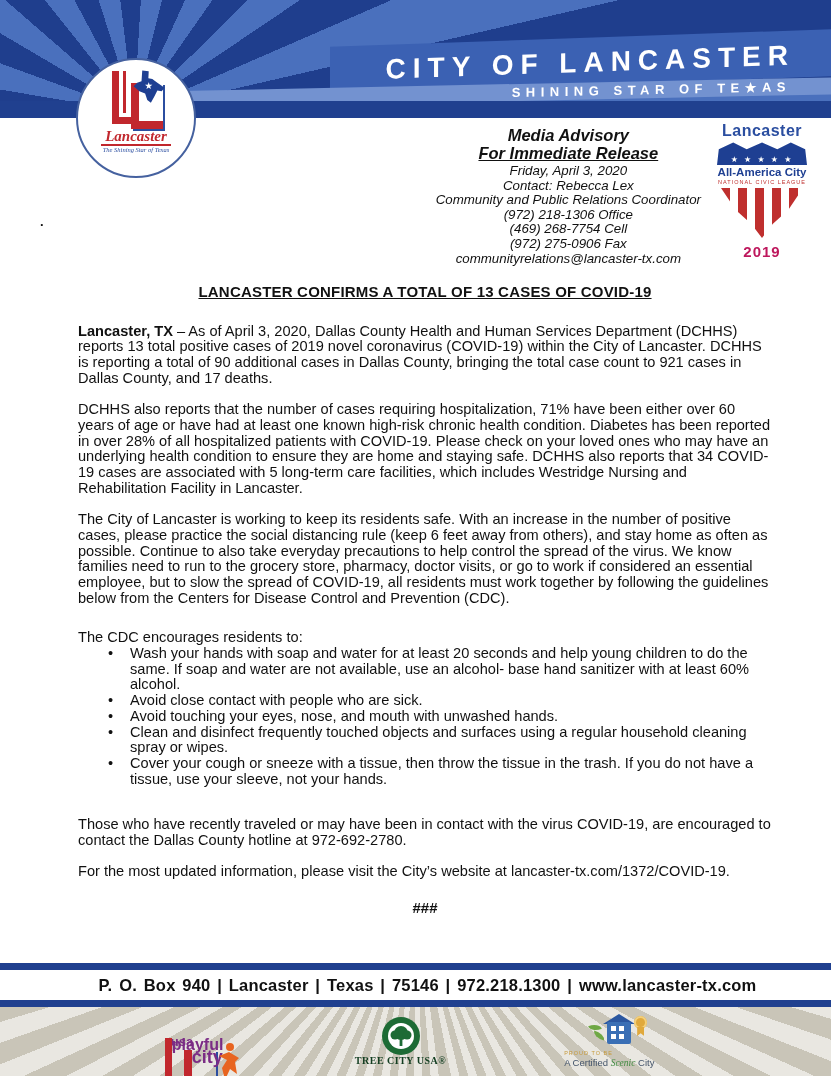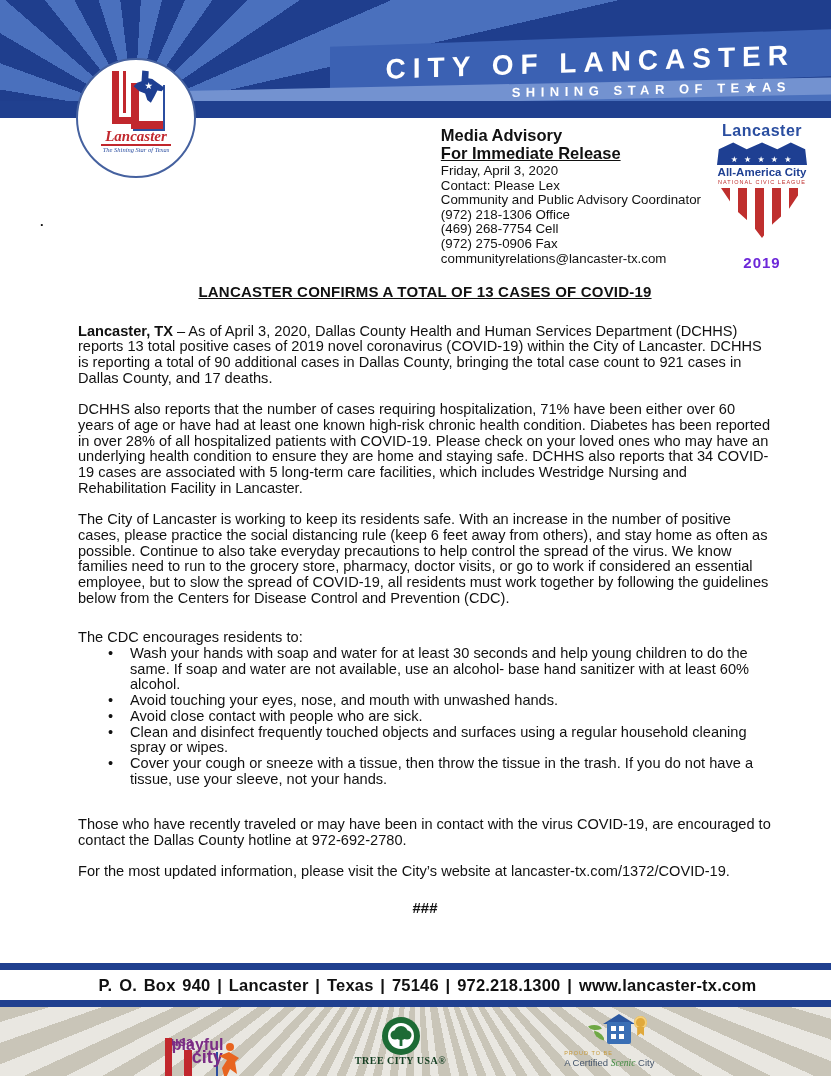--- a/index.html
+++ b/index.html
@@ -54,41 +54,42 @@
     color:#c1272d; font-size:15px; line-height:16px; margin-top:3px;
     border-bottom:2px solid #c1272d; display:inline-block; padding:0 4px;
   }
   .seal-tag {
     font-family:"Liberation Serif", serif; font-style:italic; color:#2b4ea0;
     font-size:6.5px; line-height:8px; display:block;
   }
 
   
   .contact {
-    position:absolute; top:126px; right:130px; text-align:left; line-height:14.6px;
+    position:absolute; top:126px; right:130px; text-align:center; line-height:14.6px;
     font-size:13.3px;
+    font-style:italic;
   }
   .contact .h1 { font-size:16.5px; font-weight:bold; line-height:18px; }
   .contact .h2 { font-size:16.5px; font-weight:bold; line-height:18px; text-decoration:underline; margin-bottom:2px; }
 
   .aac { position:absolute; right:22px; top:122px; width:94px; text-align:center; z-index:5; }
   .aac-city { color:#2b4ea0; font-weight:bold; font-size:16px; letter-spacing:0.5px; }
   .aac-crown {
     margin:1px 2px 0; height:24px; background:#1e3f92; position:relative;
     clip-path:polygon(0 100%, 2% 34%, 18% 6%, 33% 34%, 50% 6%, 67% 34%, 82% 6%, 98% 34%, 100% 100%);
   }
   .aac-stars { position:absolute; left:0; right:0; bottom:1px; color:#fff; font-size:8px; letter-spacing:2px; }
   .aac-title { color:#1e3f92; font-weight:bold; font-size:11.5px; line-height:13px; margin-top:1px; }
   .aac-league { color:#bf2f2e; font-size:5.5px; letter-spacing:1px; line-height:7px; }
   .aac-shield {
     width:82px; height:50px; margin:2px auto 0;
     background:repeating-linear-gradient(90deg, #bf2f2e 0 9px, #ffffff 9px 17px);
     clip-path:polygon(0 0, 100% 0, 82% 44%, 63% 72%, 50% 100%, 37% 72%, 18% 44%);
   }
-  .aac-year { color:#6d28d9; font-weight:bold; font-size:15px; margin-top:16px; letter-spacing:1px; }
+  .aac-year { color:#be185d; font-weight:bold; font-size:15px; margin-top:5px; letter-spacing:1px; }
 
   .stray-dot { position:absolute; left:40px; top:214px; font-size:13px; font-weight:bold; }
 
   
   .article {
     position:absolute; left:78px; top:284px; width:694px;
     font-size:14.6px; line-height:15.7px;
   }
   .headline {
     text-align:center; font-weight:bold; font-size:15px;
@@ -181,22 +182,22 @@
       </svg>
     </div>
     <span class="seal-name" data-interactable="false">Lancaster</span>
     <span class="seal-tag" data-interactable="false">The Shining Star of Texas</span>
   </div>
 
   <div class="contact" data-interactable="false">
     <div class="h1" data-interactable="false">Media Advisory</div>
     <div class="h2" data-interactable="false">For Immediate Release</div>
     <div data-interactable="false">Friday, April 3, 2020</div>
-    <div data-interactable="false">Contact: Please Lex</div>
-    <div data-interactable="false">Community and Public Advisory Coordinator</div>
+    <div data-interactable="false">Contact: Rebecca Lex</div>
+    <div data-interactable="false">Community and Public Relations Coordinator</div>
     <div data-interactable="false">(972) 218-1306 Office</div>
     <div data-interactable="false">(469) 268-7754 Cell</div>
     <div data-interactable="false">(972) 275-0906 Fax</div>
     <div data-interactable="false">communityrelations@lancaster-tx.com</div>
   </div>
 
   <div class="aac" data-interactable="false">
     <div class="aac-city" data-interactable="false">Lancaster</div>
     <div class="aac-crown" data-interactable="false">
       <div class="aac-stars" data-interactable="false">★ ★ ★ ★ ★</div>
@@ -213,23 +214,23 @@
     <div class="headline" data-interactable="false">LANCASTER CONFIRMS A TOTAL OF 13 CASES OF COVID-19</div>
 
     <p data-interactable="false"><b data-interactable="false">Lancaster, TX</b><span data-interactable="false"> – As of April 3, 2020, Dallas County Health and Human Services Department (DCHHS) reports 13 total positive cases of 2019 novel coronavirus (COVID-19) within the City of Lancaster. DCHHS is reporting a total of 90 additional cases in Dallas County, bringing the total case count to 921 cases in Dallas County, and 17 deaths.</span></p>
 
     <p data-interactable="false">DCHHS also reports that the number of cases requiring hospitalization, 71% have been either over 60 years of age or have had at least one known high-risk chronic health condition. Diabetes has been reported in over 28% of all hospitalized patients with COVID-19. Please check on your loved ones who may have an underlying health condition to ensure they are home and staying safe. DCHHS also reports that 34 COVID-19 cases are associated with 5 long-term care facilities, which includes Westridge Nursing and Rehabilitation Facility in Lancaster.</p>
 
     <p data-interactable="false">The City of Lancaster is working to keep its residents safe. With an increase in the number of positive cases, please practice the social distancing rule (keep 6 feet away from others), and stay home as often as possible. Continue to also take everyday precautions to help control the spread of the virus. We know families need to run to the grocery store, pharmacy, doctor visits, or go to work if considered an essential employee, but to slow the spread of COVID-19, all residents must work together by following the guidelines below from the Centers for Disease Control and Prevention (CDC).</p>
 
     <p class="intro" data-interactable="false">The CDC encourages residents to:</p>
     <ul class="cdc" data-interactable="false">
-      <li data-interactable="false">Wash your hands with soap and water for at least 30 seconds and help young children to do the same. If soap and water are not available, use an alcohol- base hand sanitizer with at least 60% alcohol.</li>
+      <li data-interactable="false">Wash your hands with soap and water for at least 20 seconds and help young children to do the same. If soap and water are not available, use an alcohol- base hand sanitizer with at least 60% alcohol.</li>
+      <li data-interactable="false">Avoid close contact with people who are sick.</li>
       <li data-interactable="false">Avoid touching your eyes, nose, and mouth with unwashed hands.</li>
-      <li data-interactable="false">Avoid close contact with people who are sick.</li>
       <li data-interactable="false">Clean and disinfect frequently touched objects and surfaces using a regular household cleaning spray or wipes.</li>
       <li data-interactable="false">Cover your cough or sneeze with a tissue, then throw the tissue in the trash. If you do not have a tissue, use your sleeve, not your hands.</li>
     </ul>
 
     <p class="p-gap" data-interactable="false">Those who have recently traveled or may have been in contact with the virus COVID-19, are encouraged to contact the Dallas County hotline at 972-692-2780.</p>
 
     <p data-interactable="false">For the most updated information, please visit the City’s website at lancaster-tx.com/1372/COVID-19.</p>
 
     <div class="end-mark" data-interactable="false">###</div>
   </div>

